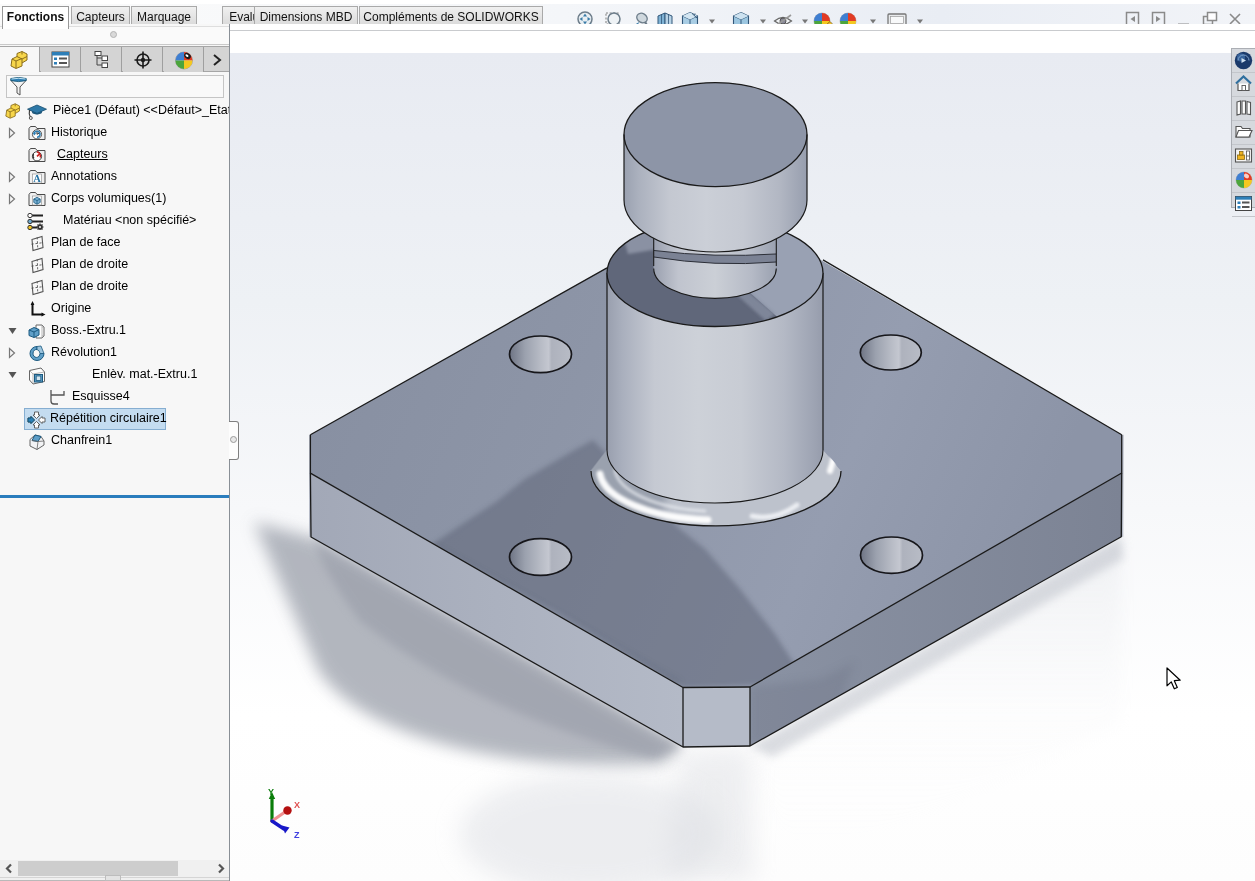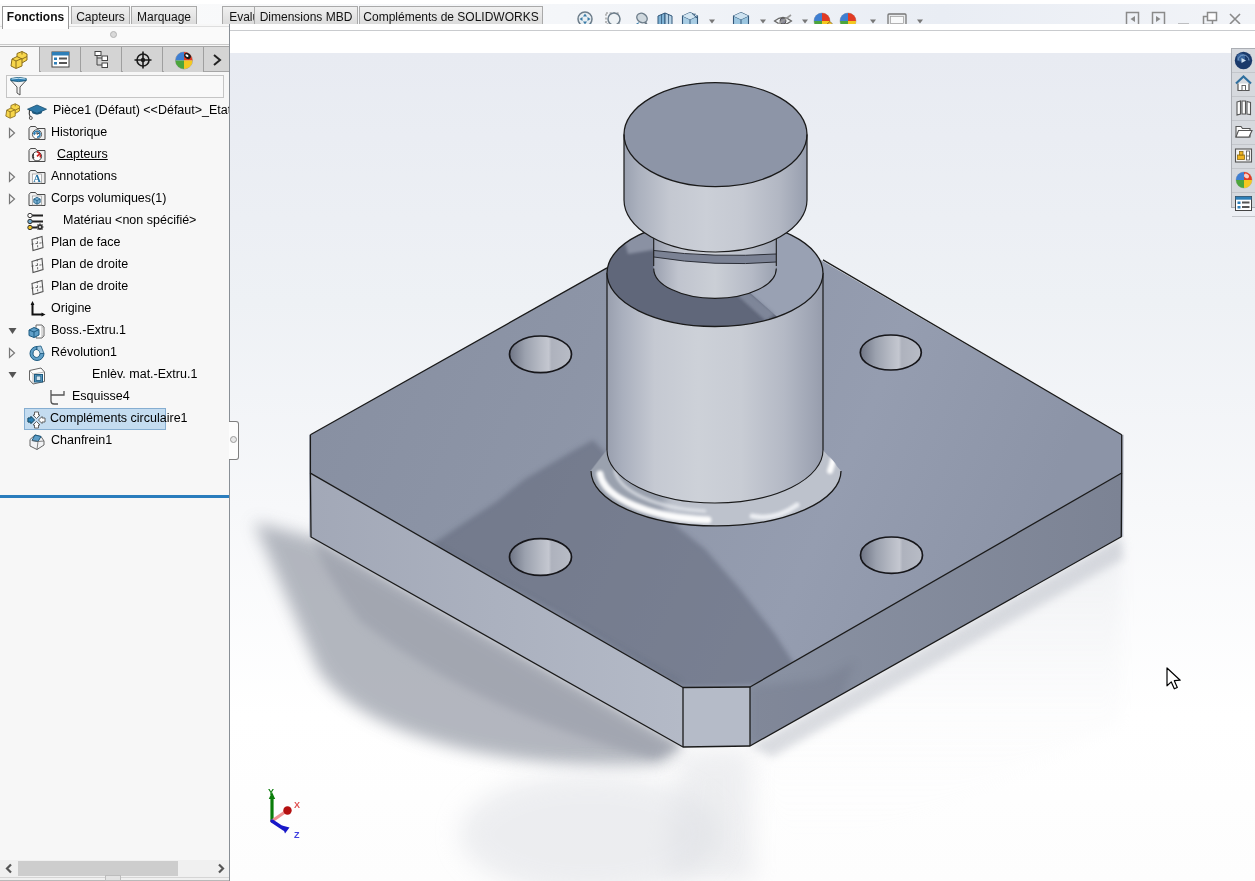--- a/index.html
+++ b/index.html
@@ -533,21 +533,21 @@
         <div style="position:absolute; left:24px; top:0px; width:142px; height:22px; background:#c4dcf0; border:1px solid #86aed1;"></div>
         <svg class="ficon" style="left:27px;" width="19" height="18" viewBox="0 0 19 18">
             <g stroke="#555" stroke-width="0.9" fill="#fdfdfd">
               <path d="M7.5,1 L11.5,1 L11.5,4 L13,4 L9.5,7.5 L6,4 L7.5,4 Z"></path>
               <path d="M7.5,17 L11.5,17 L11.5,14 L13,14 L9.5,10.5 L6,14 L7.5,14 Z"></path>
               <path d="M1,7 L1,11 L4,11 L4,12.5 L7.5,9 L4,5.5 L4,7 Z"></path>
               <path d="M18,7 L18,11 L15,11 L15,12.5 L11.5,9 L15,5.5 L15,7 Z"></path>
             </g>
             <path d="M1,7 L1,11 L4,11 L4,12.5 L7.5,9 L4,5.5 L4,7 Z" fill="#2d7fb5" stroke="#11506f" stroke-width="0.9"></path>
           </svg>
-        <div class="txt" style="left:50px;">Compléments circulaire1</div>
+        <div class="txt" style="left:50px;">Répétition circulaire1</div>
       </div>
       <div class="trow">
         <svg class="ficon" style="left:28px;" width="18" height="18" viewBox="0 0 18 18">
             <path d="M2,6.5 L7,2 L13,3.5 L16,8 L16,12 L9,16.5 L2,13 Z" fill="#f2f3f5" stroke="#666"></path>
             <path d="M7,2 L13,3.5 L10,8.5 L4,7.5 Z" fill="#5f9fc8" stroke="#1c5a80"></path>
             <path d="M4,7.5 L10,8.5 M10,8.5 L16,8 M10,8.5 L9,16.5" fill="none" stroke="#666" stroke-width="0.8"></path>
           </svg>
         <div class="txt" style="left:51px;">Chanfrein1</div>
       </div>
     </div>

